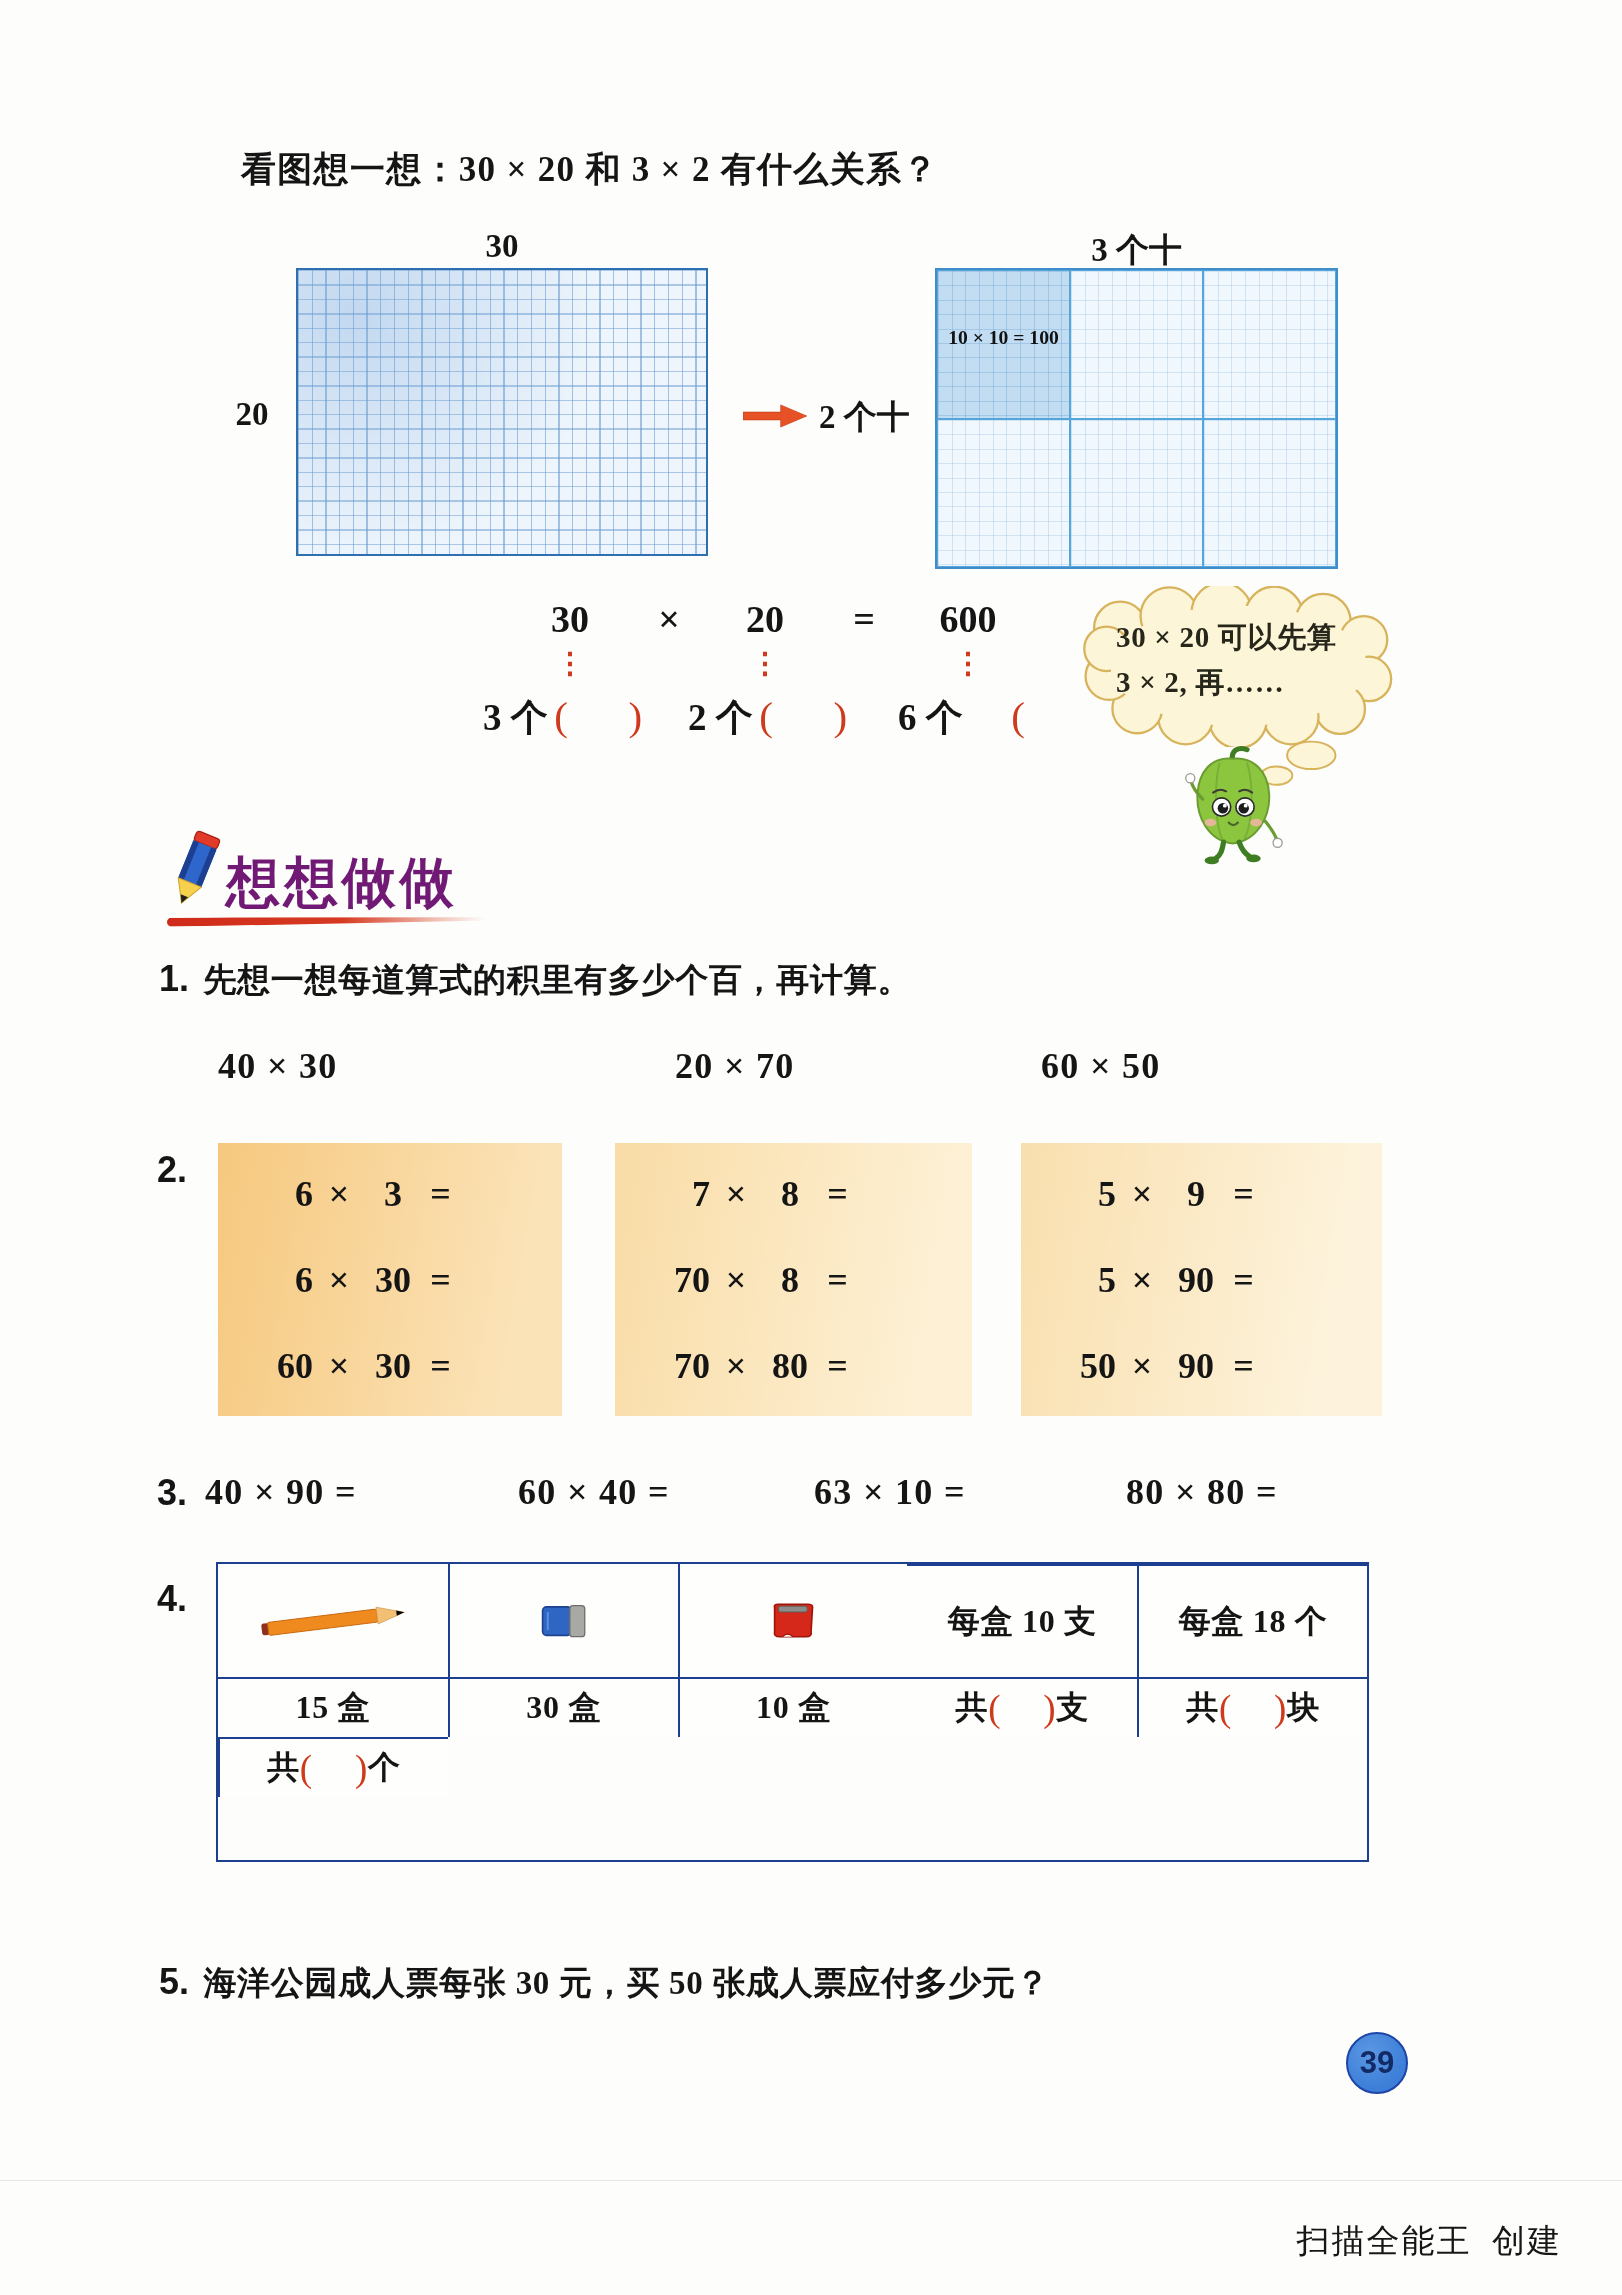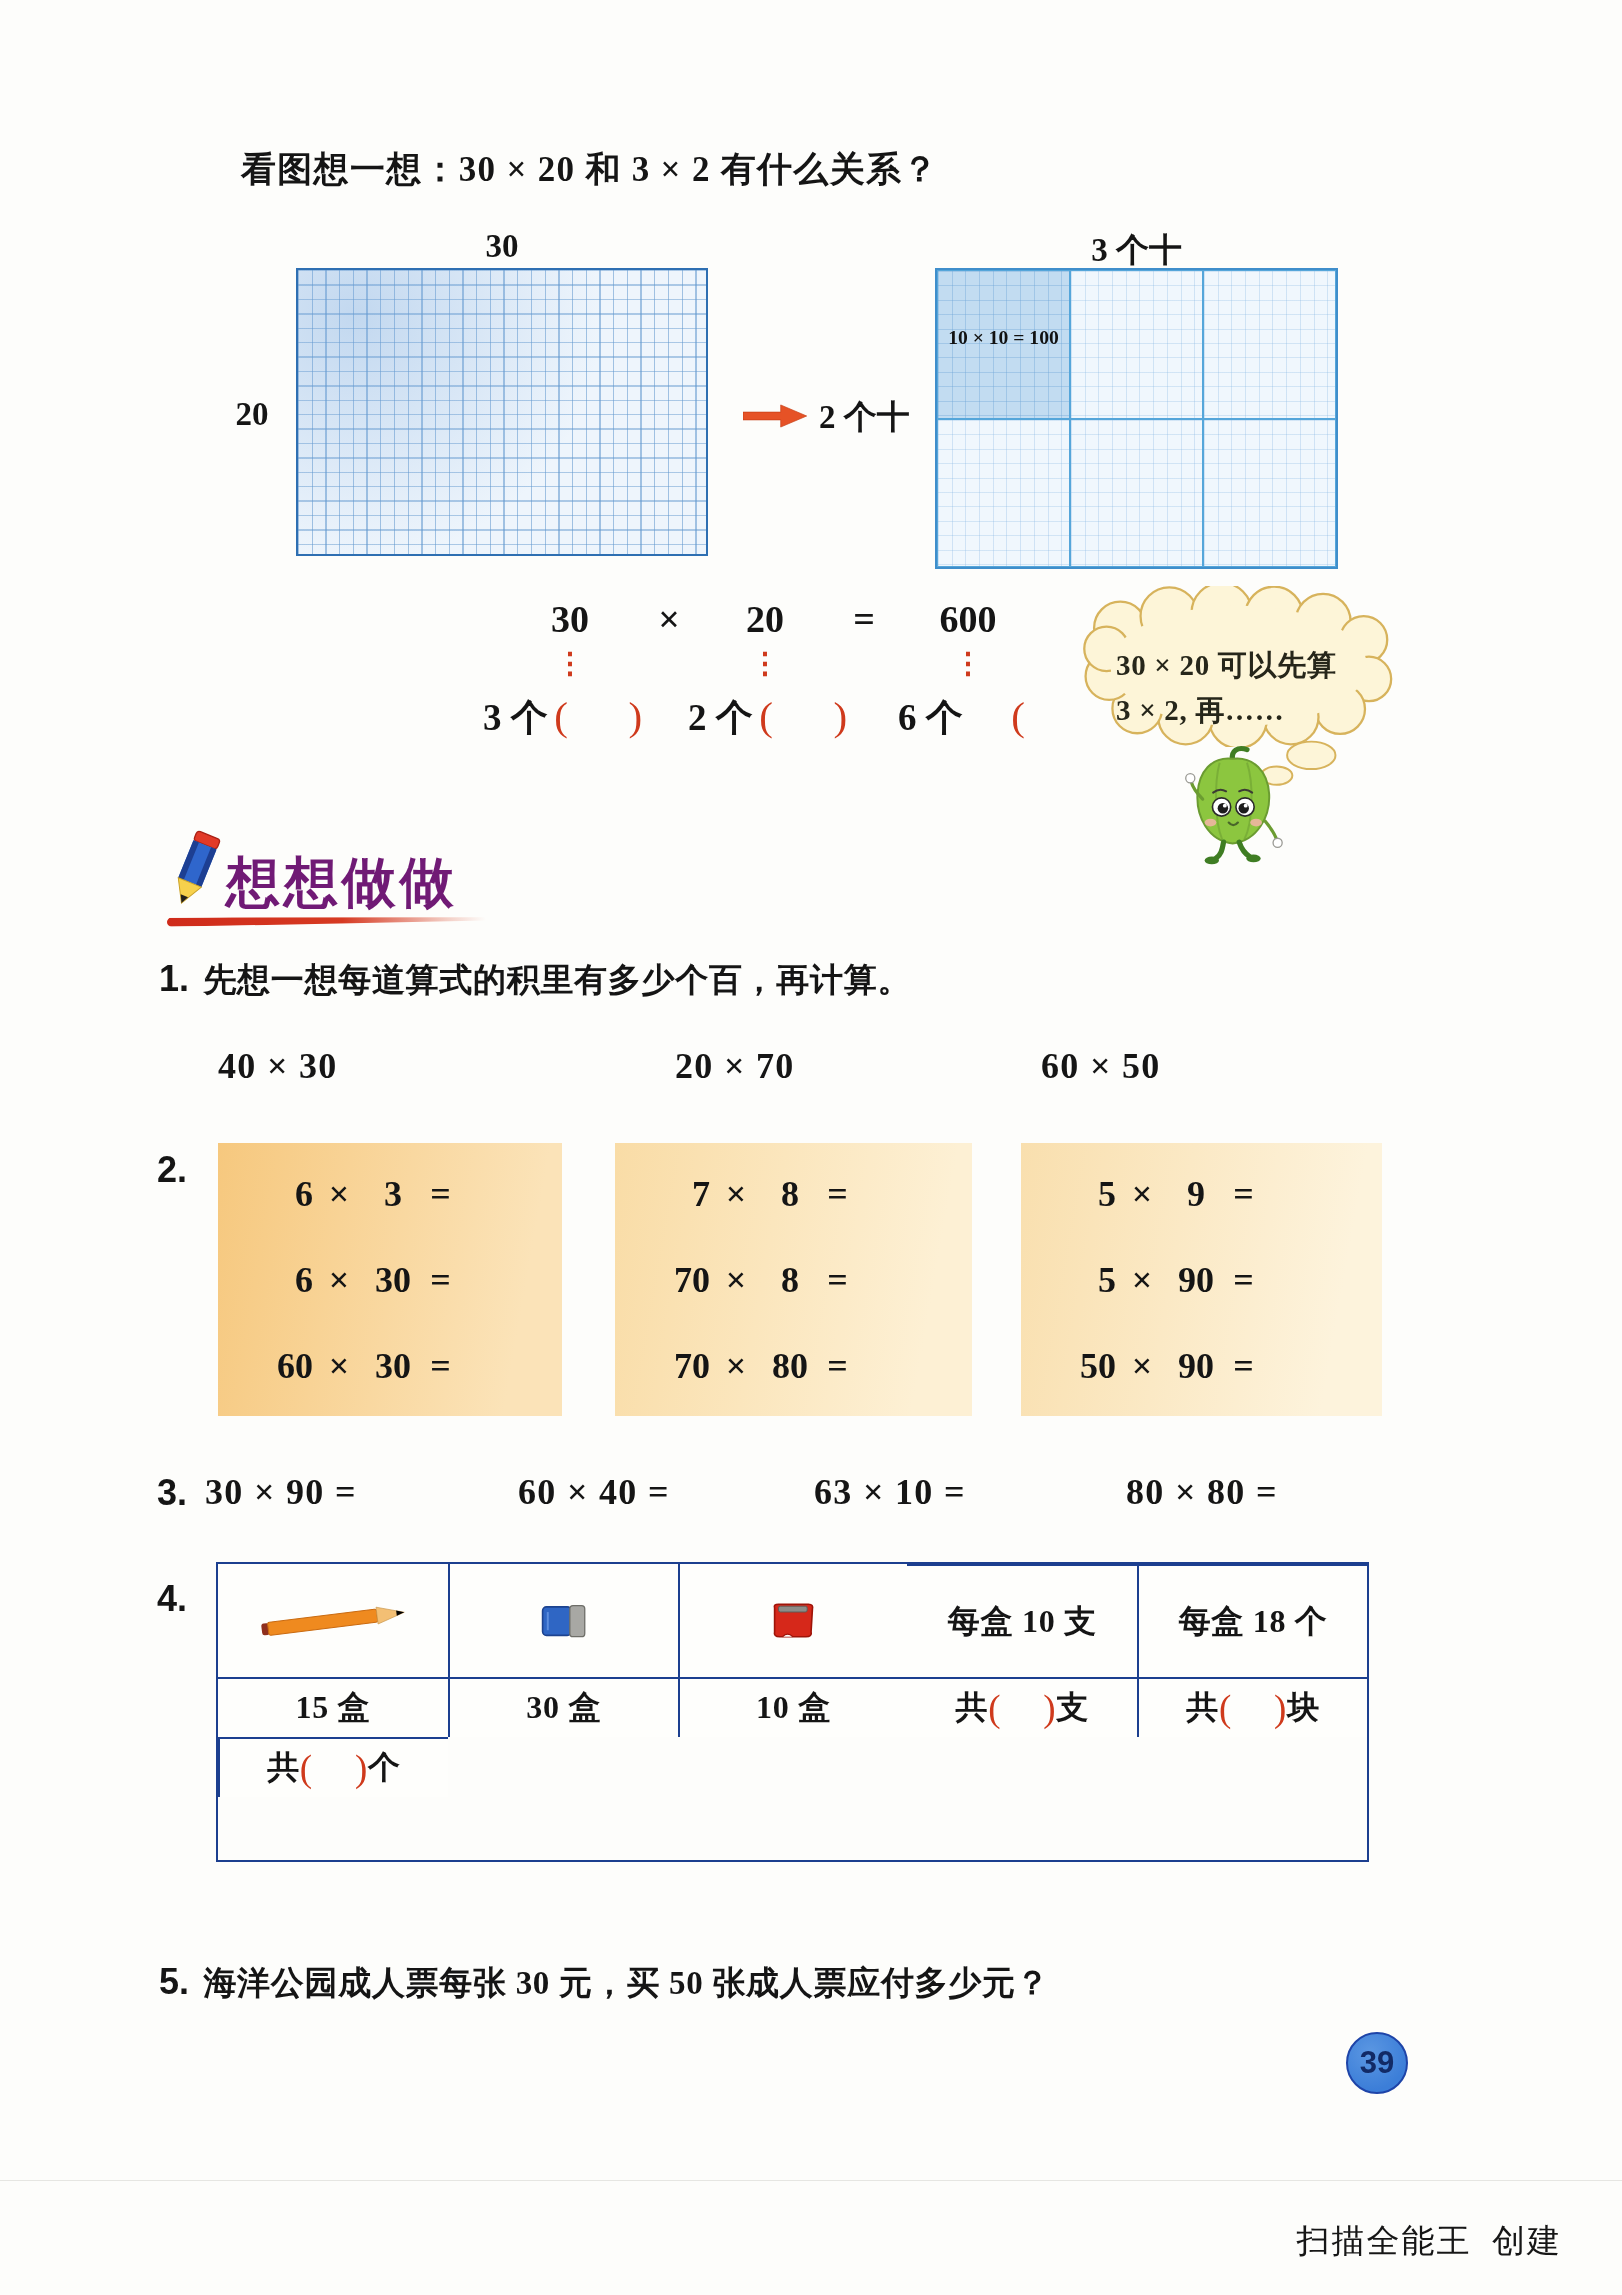--- a/index.html
+++ b/index.html
@@ -49,21 +49,21 @@
 
   
   .eq-num{font-size:38px; font-weight:600;}
   .eq-dots{font-size:29px; color:var(--accent-red); font-weight:700; line-height:1;}
   .blank-group{display:flex; align-items:baseline; font-size:37px; font-weight:600;}
   .paren{color:var(--accent-red); font-size:41px; font-weight:400;}
   .paren-gap{display:inline-block; width:54px;}
   .blank-group .paren{margin-left:6.5px;}
 
   
-  .bubble-text{font-size:29px; font-weight:600; color:#26261a; letter-spacing:0.7px;margin-top:28px;}
+  .bubble-text{font-size:29px; font-weight:600; color:#26261a; letter-spacing:0.7px;}
 
   
   .section-title{font-size:54px; font-weight:800; letter-spacing:3.9px; color:#701a75;
     font-family:Liberation Serif, serif;}
   .swoosh{
     width:319px; height:9.2px; border-radius:5.2px;
     background:linear-gradient(to right, #cf2b1a 0%, #d63a22 55%, rgba(214,70,40,.25) 88%, rgba(214,70,40,0) 100%);
     clip-path:polygon(0 0, 100% 32%, 100% 68%, 0 100%);
     transform:rotate(-0.6deg);
   }
@@ -304,21 +304,21 @@
     </div>
     <div class="box-row">
       <span class="fa">50</span>
       <span class="fop">×</span>
       <span class="fb">90</span>
       <span class="feq">=</span>
     </div>
   </div>
 
   <div class="abs prob-num" style="left:157px; top:1472px;">3.</div>
-  <div class="abs expr" style="left:205px;  top:1471px;">30 × 90 =</div>
+  <div class="abs expr" style="left:205px;  top:1471px;">40 × 90 =</div>
   <div class="abs expr" style="left:518px;  top:1471px;">60 × 40 =</div>
   <div class="abs expr" style="left:814px; top:1471px;">63 × 10 =</div>
   <div class="abs expr" style="left:1126px; top:1471px;">80 × 80 =</div>
 
   <div class="abs prob-num" style="left:157px; top:1578px;">4.</div>
   <div class="abs p4-table" style="left:216px; top:1562px;">
 
     <div class="p4-cell no-l no-t">
       <svg width="154" height="46" viewBox="0 0 236 70">
         <g transform="rotate(-7 118 35)">

